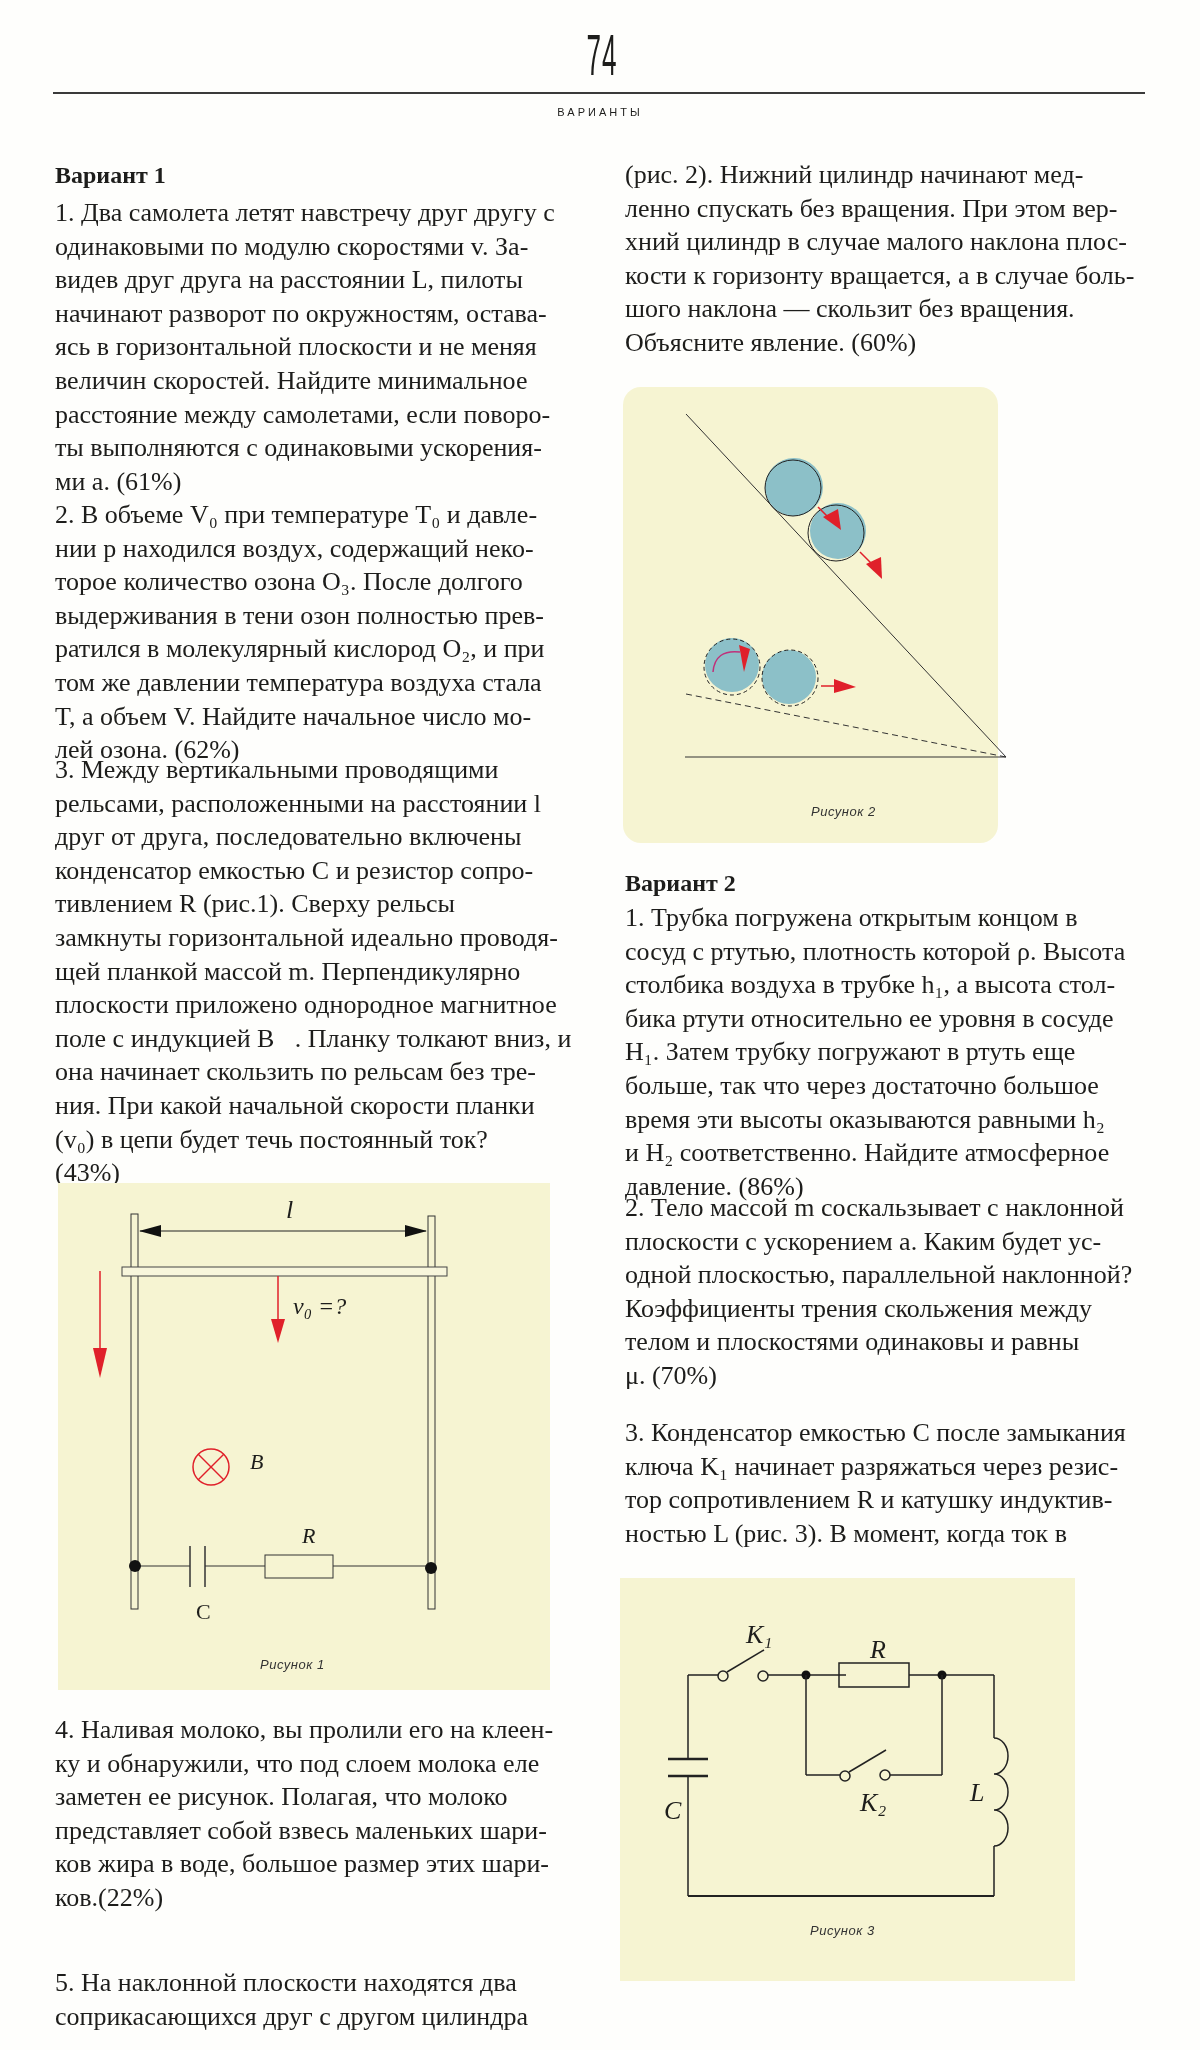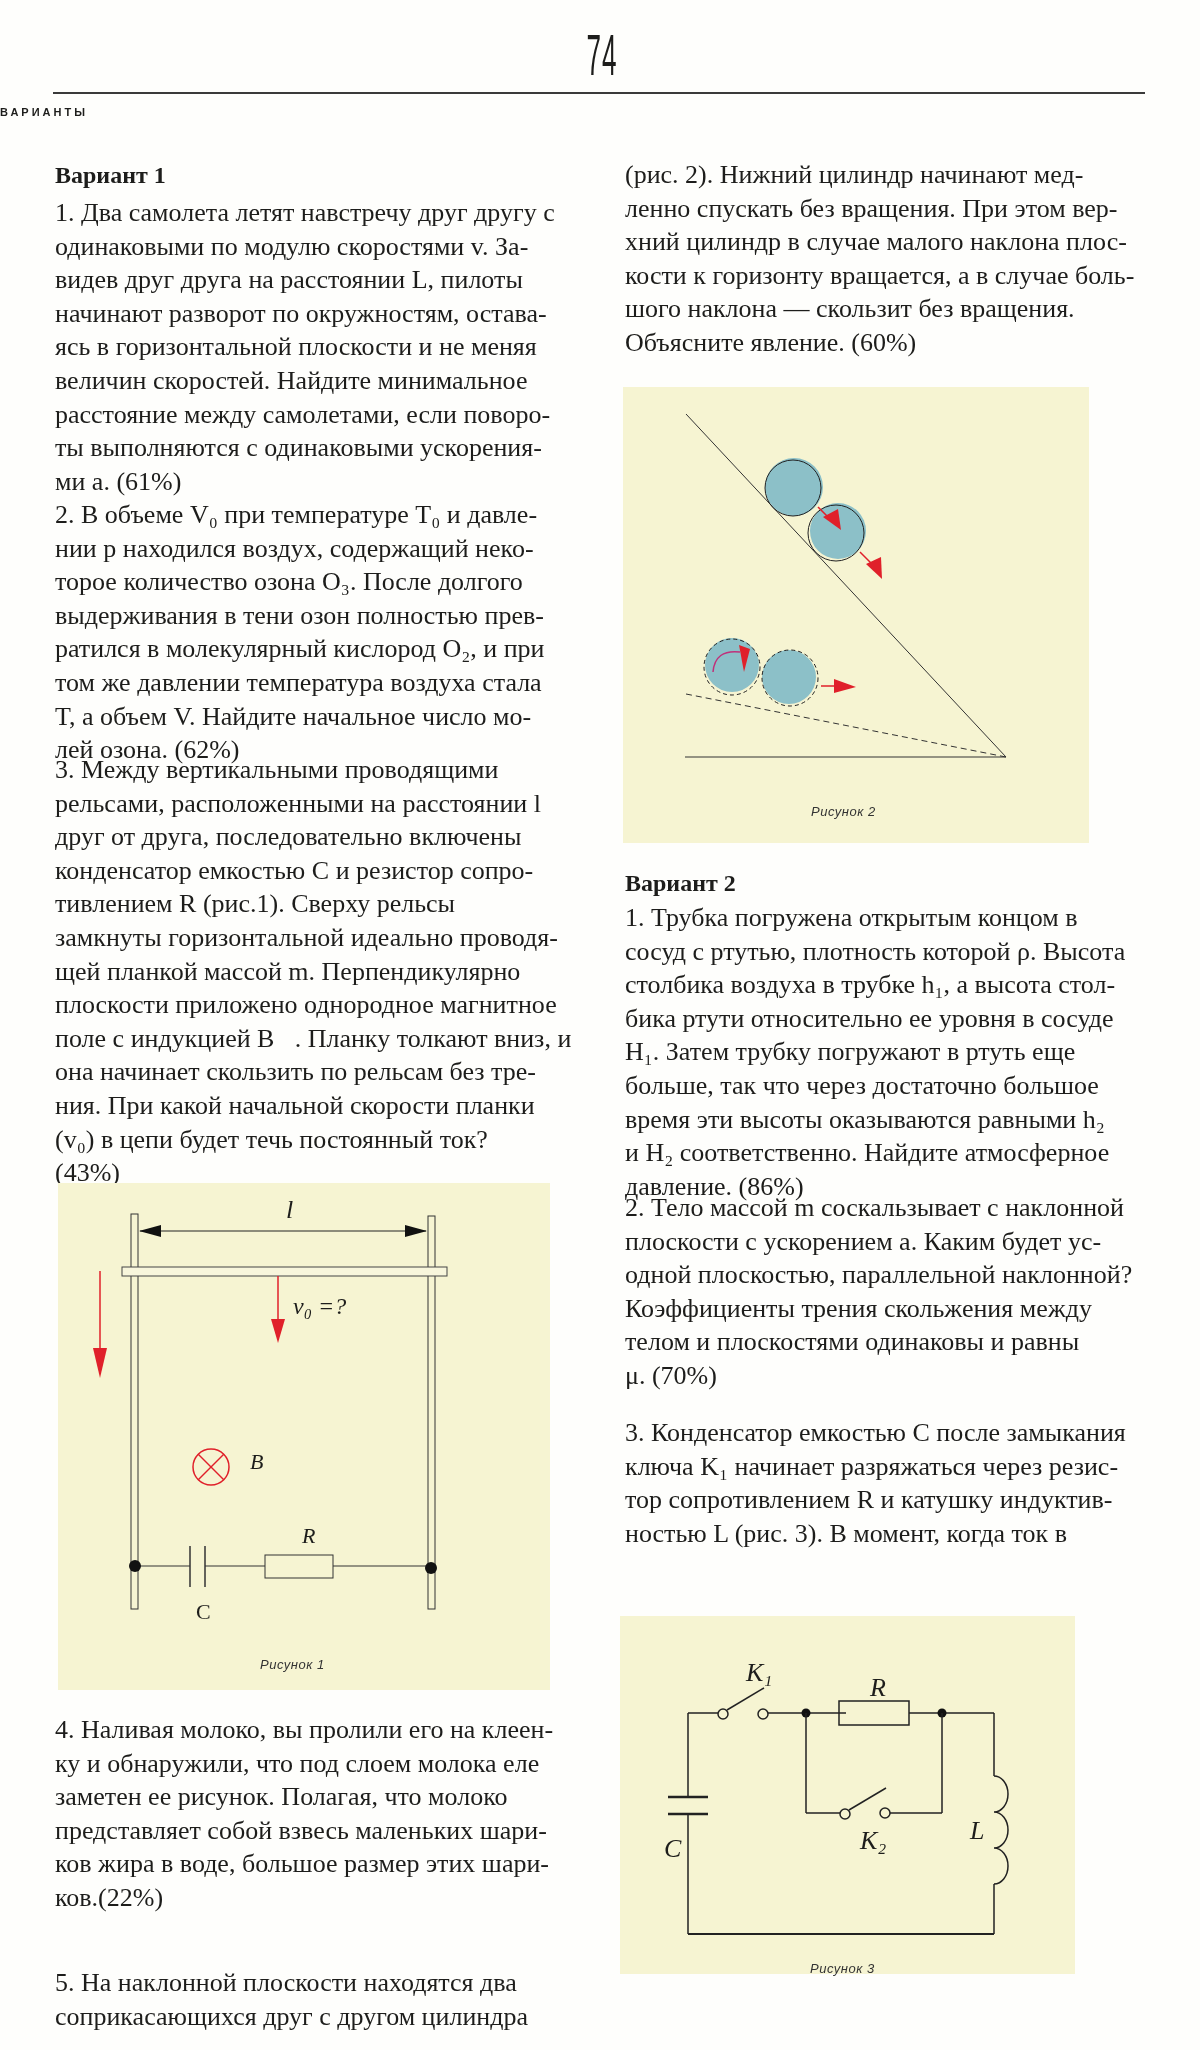--- a/index.html
+++ b/index.html
@@ -2,22 +2,22 @@
 <html><head>
 <meta charset="utf-8">
 <style>
   html, body { margin:0; padding:0; }
   body { width:1200px; height:2050px; background:#fefefc; position:relative; overflow:hidden;
          font-family:"DejaVu Serif","Liberation Serif",serif; color:#1d1d1b; }
   .page-number { position:absolute; left:570px; top:24px; width:60px; text-align:center;
          font-family:"Liberation Sans Narrow","Liberation Sans",sans-serif; font-size:58px; line-height:62px;
          transform:scaleX(0.45); transform-origin:center; font-weight:400; letter-spacing:2px; }
   .rule { position:absolute; left:53px; top:92px; width:1092px; height:2px; background:#3a3a3a; }
-  .running-head { position:absolute; left:0; width:1200px; top:104px; 
-         font-family:"Liberation Sans",sans-serif; font-size:11px; letter-spacing:3px; line-height:16px;font-weight:bold; }
+  .running-head { position:absolute; left:0; width:1200px; top:104px; text-align:center;
+         font-family:"Liberation Sans",sans-serif; font-size:11px; letter-spacing:3px; line-height:16px; }
   .block { position:absolute; font-family:"Liberation Serif",serif; font-size:26px; line-height:33.6px; white-space:nowrap; }
   .block .ln { display:block; height:33.6px; }
   .heading { position:absolute; font-family:"Liberation Serif",serif; font-weight:bold; font-size:24px; line-height:34px; }
   .col-left { left:55px;font-family:Liberation Serif, serif; }
   .col-right { left:625px; }
   .figure { position:absolute; background:#f6f4d2; }
   .fig-caption { position:absolute; font-family:"Liberation Sans",sans-serif; font-style:italic; font-size:13px; color:#333; letter-spacing:0.5px; }
   .fig-label { position:absolute; font-family:"Liberation Serif",serif; font-style:italic; font-size:26px; color:#1d1d1b; }
   svg { position:absolute; left:0; top:0; }
 </style>
@@ -123,21 +123,21 @@
 
 <div class="block col-right" style="top:158px">
   <span class="ln">(рис. 2). Нижний цилиндр начинают мед-</span>
   <span class="ln">ленно спускать без вращения. При этом вер-</span>
   <span class="ln">хний цилиндр в случае малого наклона плос-</span>
   <span class="ln">кости к горизонту вращается, а в случае боль-</span>
   <span class="ln">шого наклона — скользит без вращения.</span>
   <span class="ln">Объясните явление. (60%)</span>
 </div>
 
-<div class="figure" style="left:623px; top:387px; width:466px; height:456px;">
+<div class="figure" style="left:623px; top:387px; width:375px; height:456px;border-radius:18px;">
   <svg width="455" height="456" viewBox="0 0 455 456">
 
     <line x1="63" y1="27" x2="383" y2="370" stroke="#333" stroke-width="1"></line>
 
     <line x1="62" y1="370" x2="383" y2="370" stroke="#333" stroke-width="1"></line>
 
     <line x1="63" y1="307" x2="383" y2="370" stroke="#333" stroke-width="1" stroke-dasharray="6,4"></line>
 
     <circle cx="171" cy="100" r="29" fill="#8cc0c8"></circle>
     <circle cx="170" cy="101" r="28" fill="none" stroke="#222" stroke-width="1"></circle>
@@ -186,21 +186,21 @@
   <span class="ln">μ. (70%)</span>
 </div>
 
 <div class="block col-right" style="top:1416px">
   <span class="ln">3. Конденсатор емкостью C после замыкания</span>
   <span class="ln">ключа K₁  начинает разряжаться через резис-</span>
   <span class="ln">тор сопротивлением R и катушку индуктив-</span>
   <span class="ln">ностью L (рис. 3). В момент, когда ток в</span>
 </div>
 
-<div class="figure" style="left:620px; top:1616px; width:455px; height:358px;">
+<div class="figure" style="left:620px; top:1578px; width:455px; height:403px;">
   <svg width="455" height="381" viewBox="0 0 455 381">
 
     <line x1="68" y1="97" x2="68" y2="181" stroke="#222" stroke-width="1.5"></line>
     <line x1="48" y1="181" x2="88" y2="181" stroke="#222" stroke-width="2.5"></line>
     <line x1="48" y1="198" x2="88" y2="198" stroke="#222" stroke-width="2.5"></line>
     <line x1="68" y1="198" x2="68" y2="318" stroke="#222" stroke-width="1.5"></line>
 
     <line x1="68" y1="318" x2="374" y2="318" stroke="#222" stroke-width="2"></line>
 
     <line x1="374" y1="97" x2="374" y2="160" stroke="#222" stroke-width="1.5"></line>

